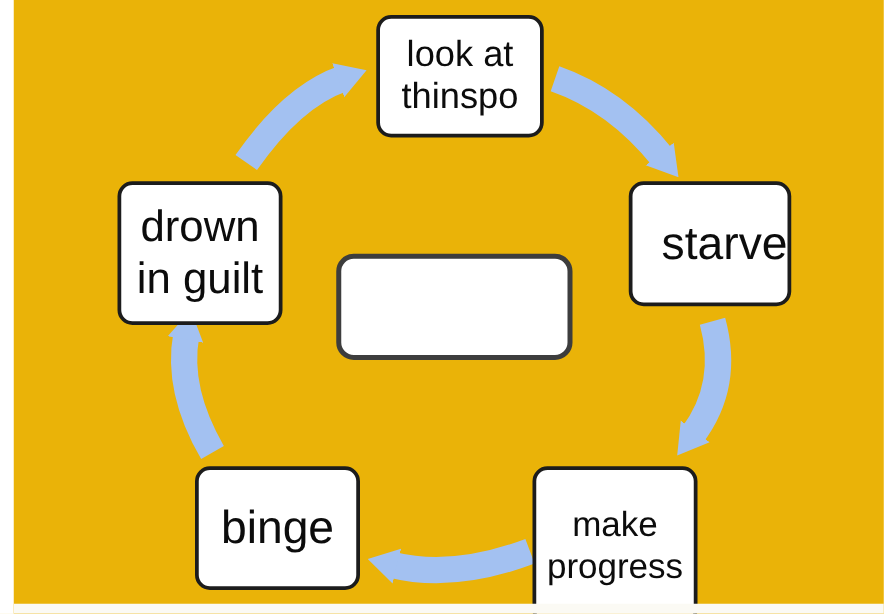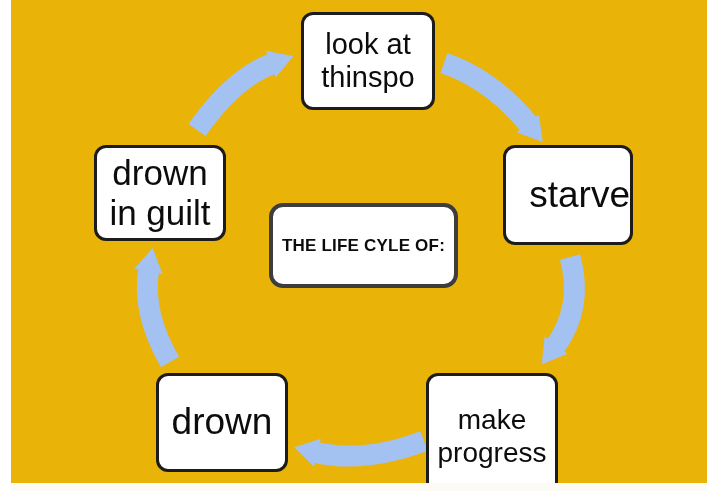--- a/index.html
+++ b/index.html
@@ -10,21 +10,21 @@
   .arrow-layer{position:absolute;left:0;top:0;width:707px;height:491px;pointer-events:none;}
   .node-box{
     position:absolute;display:flex;align-items:center;justify-content:center;
     text-align:center;background:#ffffff;border:3px solid #1c1c1c;border-radius:12px;
     color:#0c0c0c;line-height:1.15;box-sizing:border-box;
   }
   .node-top{left:290px;top:12px;width:134px;height:98px;font-size:29px;}
   .node-starve{left:492px;top:145px;width:130px;height:100px;font-size:37px;}
   .node-make{left:415px;top:373px;width:132px;height:127px;font-size:28px;}
   .node-binge{left:145px;top:373px;width:132px;height:99px;font-size:37px;}
-  .node-drown{left:83px;top:145px;width:132px;height:96px;font-size:35px;}
+  .node-drown{left:83px;top:145px;width:132px;height:115px;font-size:35px;}
   .center-box{
     position:absolute;left:258px;top:203px;width:189px;height:85px;
     background:#ffffff;border:4px solid #3d3d3d;border-radius:14px;
     display:flex;flex-direction:column;align-items:center;justify-content:center;
     box-sizing:border-box;color:#0c0c0c;
   }
   .center-label{font-size:17px;font-weight:bold;letter-spacing:.2px;}
   .center-title{font-size:34px;margin-top:1px;}
   .bottom-strip{position:absolute;left:0;bottom:0;width:707px;height:8px;background:#fbfaf4;}
 </style>
@@ -52,25 +52,24 @@
 
   <div class="node-box node-starve" style="border-color: rgb(28, 28, 28); justify-content: flex-end;">
     <span>starve</span>
   </div>
 
   <div class="node-box node-make" style="border-color: rgb(28, 28, 28);">
     <span>make progress</span>
   </div>
 
   <div class="node-box node-binge" style="border-color: rgb(28, 28, 28);">
-    <span>drown</span>
+    <span>binge</span>
   </div>
 
   <div class="node-box node-drown" style="border-color: rgb(28, 28, 28);">
     <span>drown in guilt</span>
   </div>
 
   <div class="center-box" style="border-color: rgb(61, 61, 61);">
-    <div class="center-label">THE LIFE CYLE OF:</div>
   </div>
 
   <div class="bottom-strip" style="background: rgb(251, 250, 244);"></div>
 </div>
 
 </body></html>

